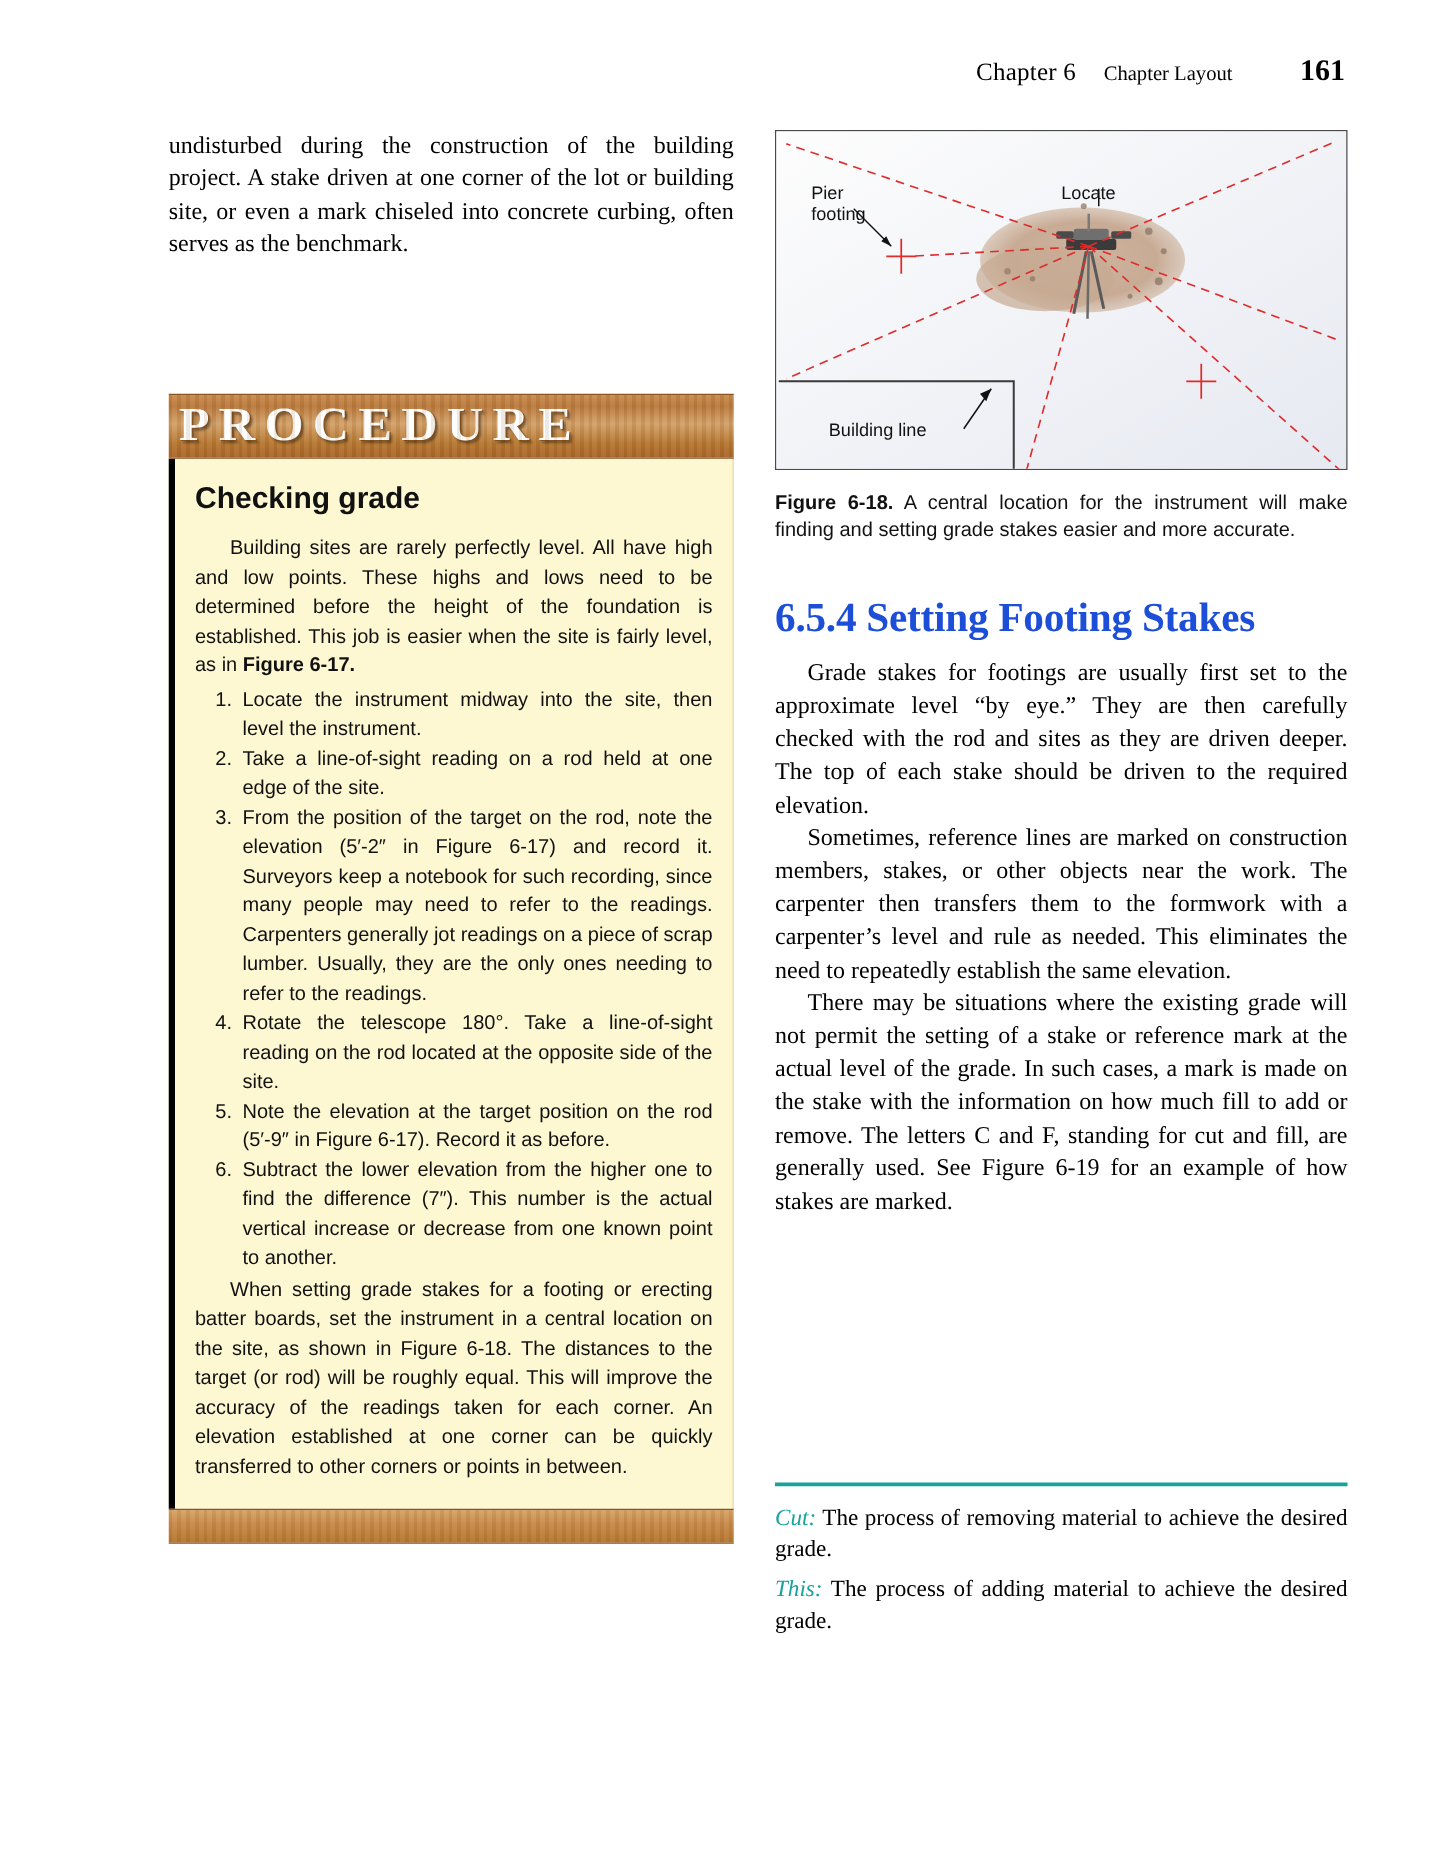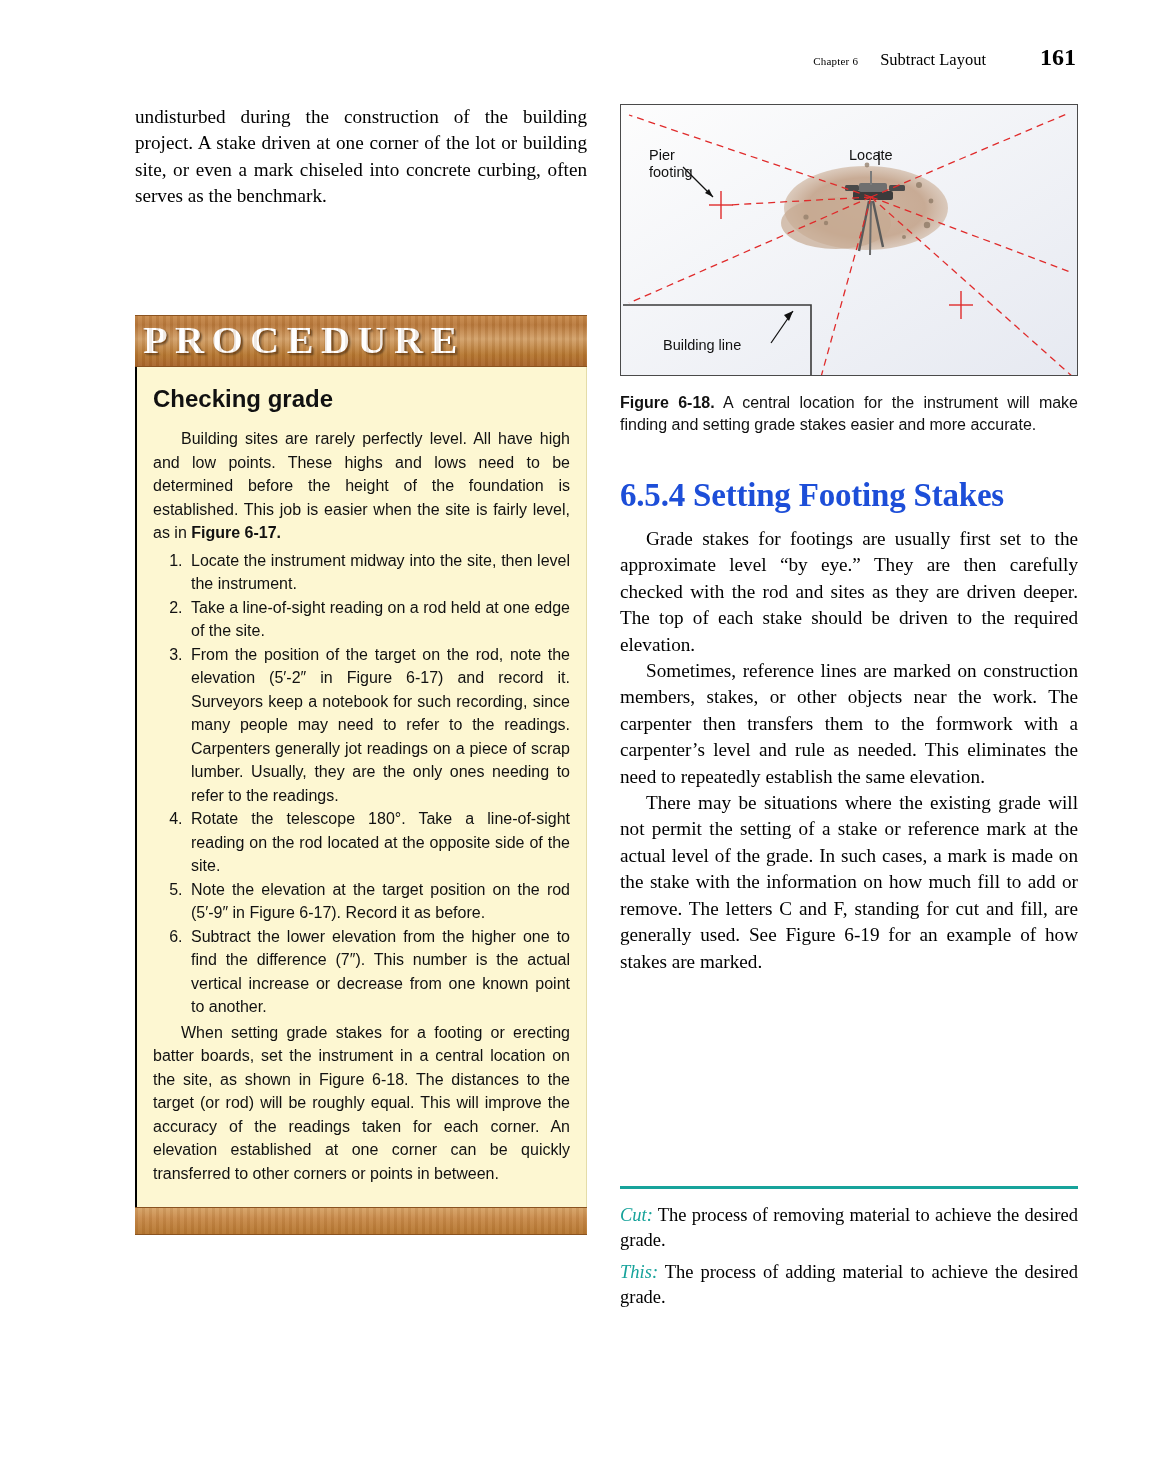--- a/index.html
+++ b/index.html
@@ -26,21 +26,21 @@
     top: 44px;
     left: 135px;
     width: 941px;
     height: 28px;
     display: flex;
     align-items: baseline;
     justify-content: flex-end;
   }
   .header-chapter {
     font-family: "Liberation Serif", serif;
-    font-size: 11px;
+    font-size: 20px;
     letter-spacing: 0.2px;
     color: #000;
   }
   .header-title {
     font-family: "Liberation Serif", serif;
     font-size: 16.5px;
     margin-left: 22px;
     color: #000;
   }
   .header-pagenum {
@@ -108,21 +108,21 @@
     font-size: 38px;
     letter-spacing: 7px;
     color: #ffffff;
     text-shadow: 1px 1px 0 #7d4a17, 2px 2px 2px rgba(0,0,0,.45);
     white-space: nowrap;
     transform: scaleX(1.06);
     transform-origin: left center;
   }
   .proc-body {
     background: #fdf7d2;
-    border-left: 2px solid #000000;
+    border-left: 5px solid #000000;
     border-right: 1px solid #e4dca8;
     padding: 14px 16px 18px 16px;
   }
   .proc-title {
     font-family: "Liberation Sans", sans-serif;
     font-weight: bold;
     font-size: 24px;
     margin: 4px 0 14px 0;
     color: #111;
   }
@@ -226,21 +226,21 @@
     font-weight: normal;
   }
 </style>
 </head>
 <body>
 
 <div class="page">
 
   <div class="header">
     <span class="header-chapter">Chapter 6</span>
-    <span class="header-title">Subtract Layout</span>
+    <span class="header-title">Chapter Layout</span>
     <span class="header-pagenum">161</span>
   </div>
 
   <div class="col-left">
     <p class="body-par">undisturbed during the construction of the building project. A stake driven at one corner of the lot or building site, or even a mark chiseled into concrete curbing, often serves as the benchmark.</p>
   </div>
 
   <div class="procedure-wrap">
     <div class="proc-banner">
       <div class="proc-banner-text">PROCEDURE</div>

